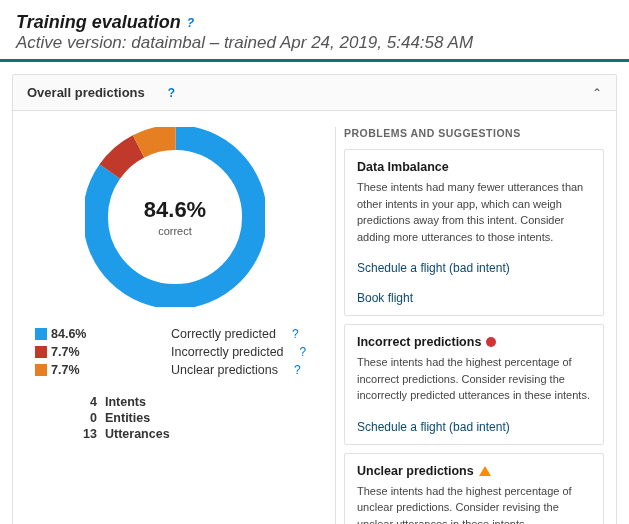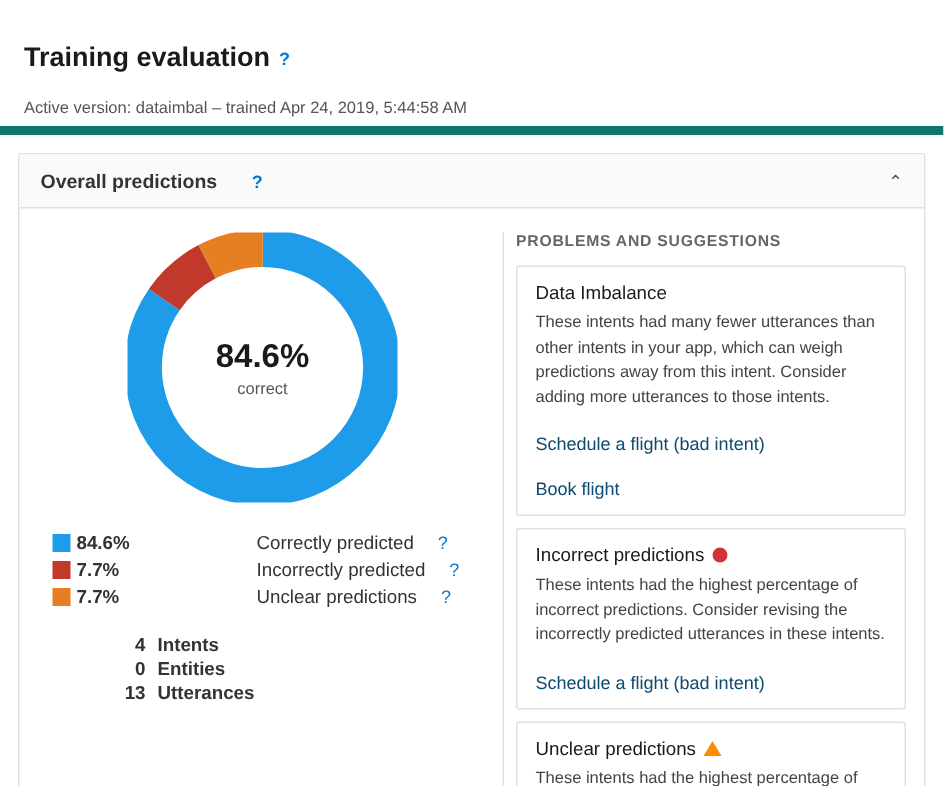--- a/index.html
+++ b/index.html
@@ -5,40 +5,41 @@
     * { box-sizing: border-box; margin: 0; padding: 0; }
     body {
       font-family: 'Segoe UI', Arial, sans-serif;
       font-size: 13px;
       color: #333;
       background: #fff;
       width: 629px;
       min-height: 524px;
     }
     .page-header {
-      padding: 28px 16px 6px 16px;
-      border-bottom: 6px solid #0f766e;
+      padding: 12px 16px 6px 16px;
+      border-bottom: 3px solid #0f766e;
+      font-style: italic;
     }
     .page-title {
       font-size: 18px;
       font-weight: 600;
       color: #1a1a1a;
       display: flex;
       align-items: center;
       gap: 6px;
     }
     .help-icon {
       font-size: 12px;
       color: #0078d4;
       cursor: pointer;
     }
     .page-subtitle {
-      font-size: 11px;
+      font-size: 17px;
       color: #555;
-      margin-top: 17px;
+      margin-top: 0;
     }
     .overall-section {
       border: 1px solid #e0e0e0;
       margin: 12px 12px 0 12px;
       border-radius: 2px;
     }
     .overall-header {
       display: flex;
       justify-content: space-between;
       align-items: center;
@@ -160,21 +161,21 @@
     }
     .suggestion-card {
       border: 1px solid #e0e0e0;
       border-radius: 2px;
       padding: 10px 12px;
       margin-bottom: 8px;
       background: #fff;
     }
     .suggestion-title {
       font-size: 12.5px;
-      font-weight: 400;
+      font-weight: 700;
       color: #1a1a1a;
       margin-bottom: 5px;
       display: flex;
       align-items: center;
       gap: 5px;
     }
     .suggestion-desc {
       font-size: 11px;
       color: #444;
       line-height: 1.5;

